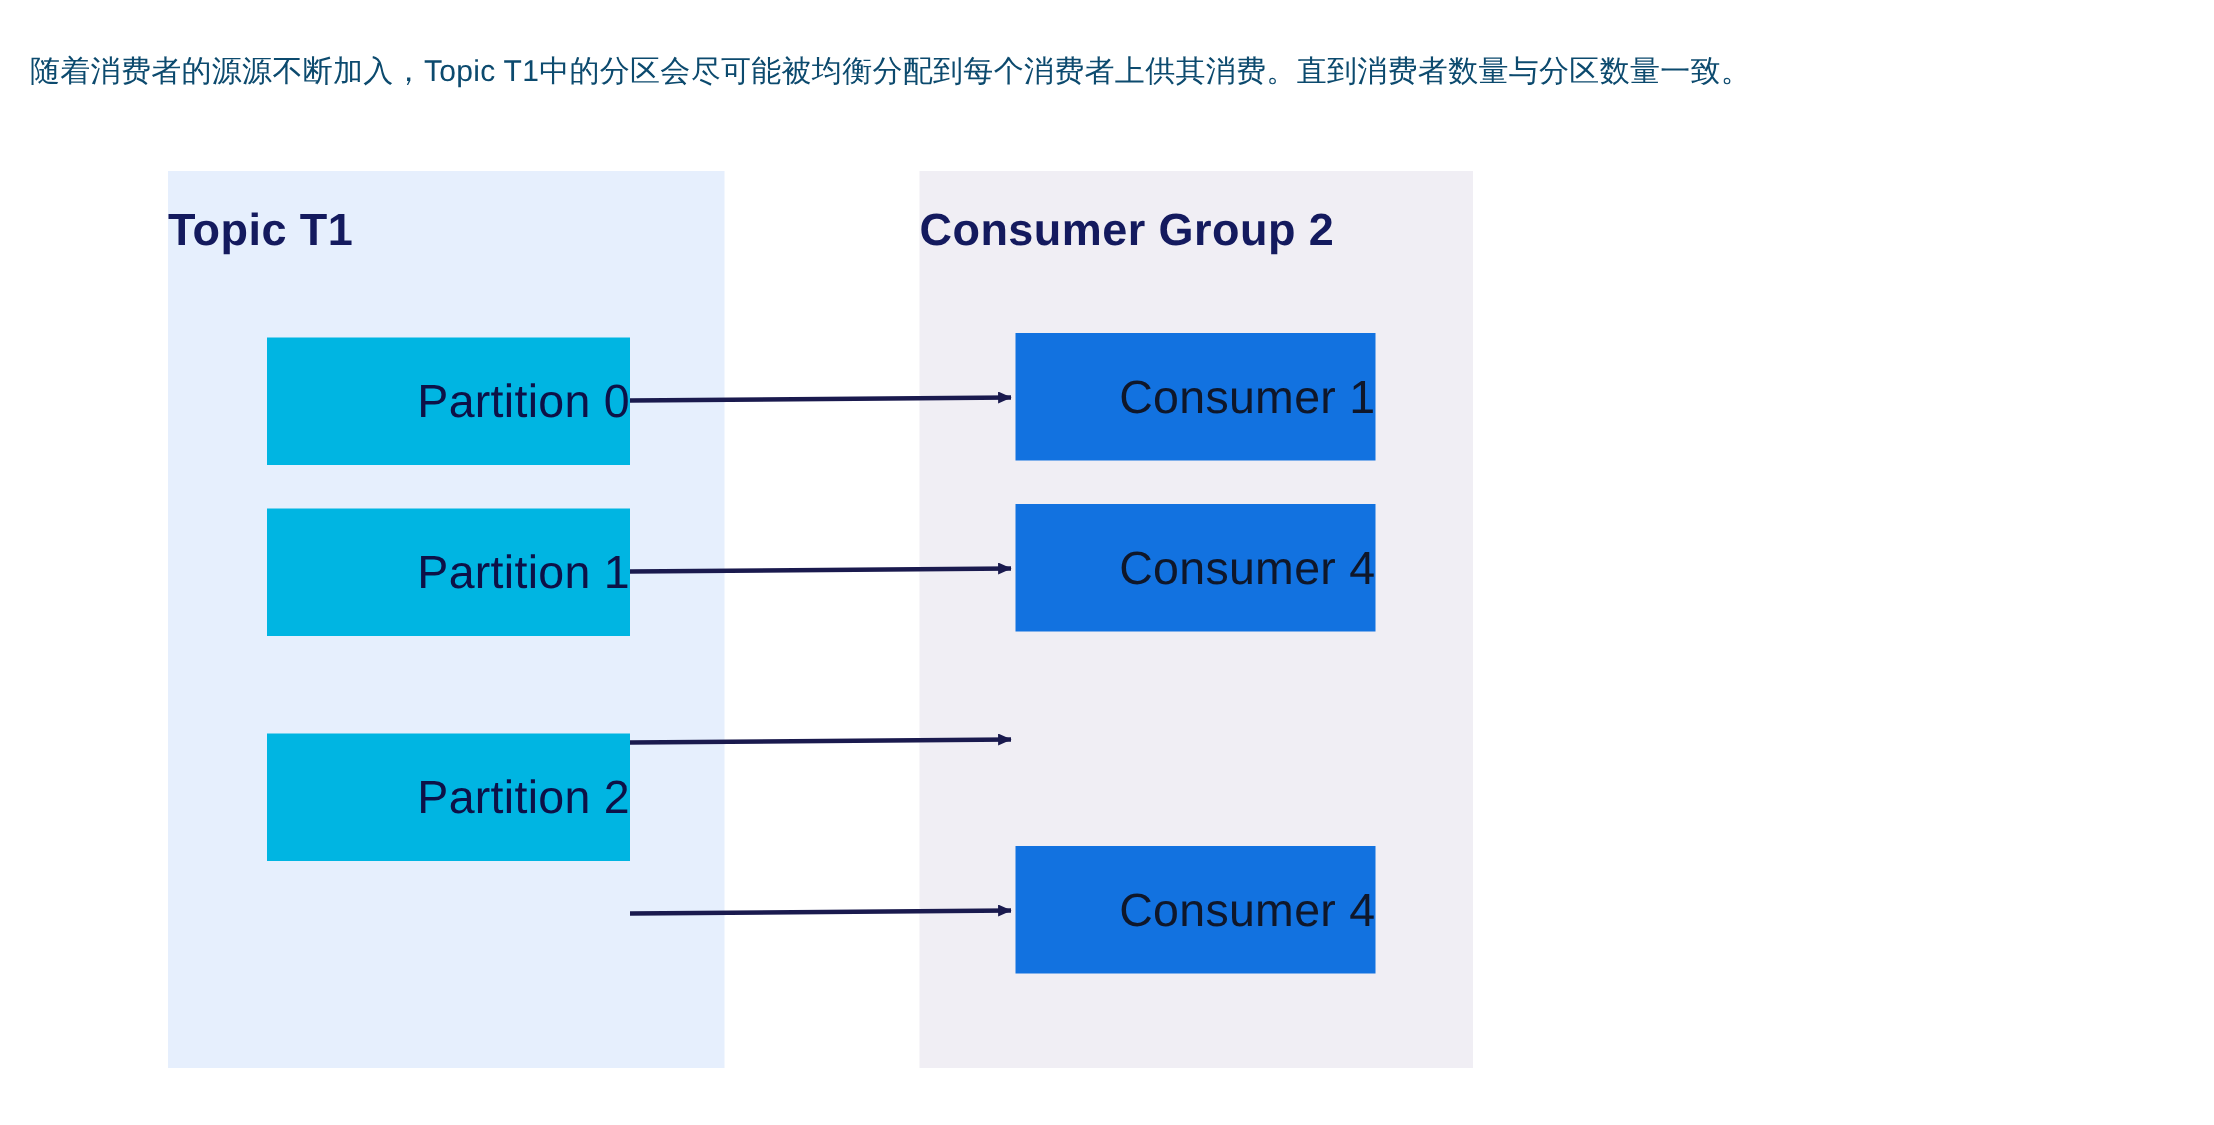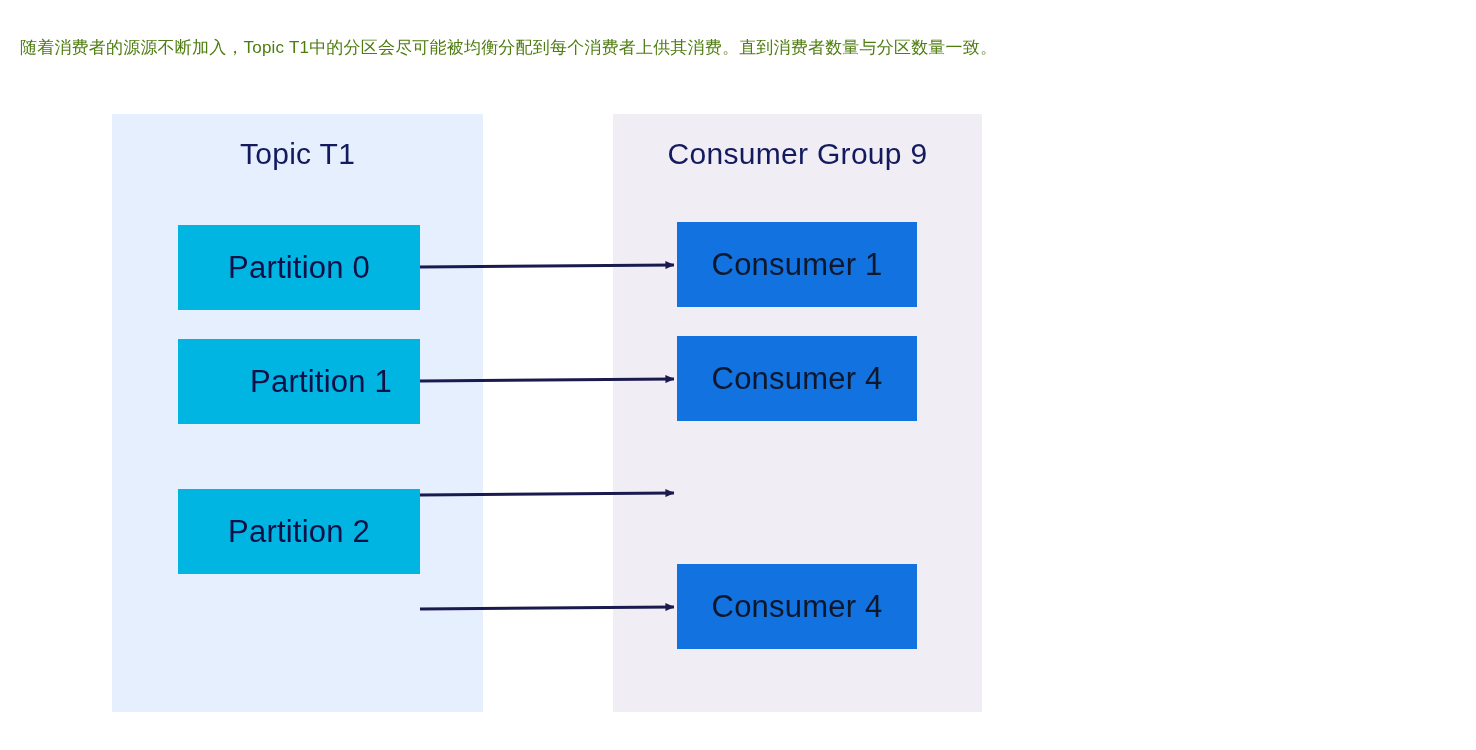--- a/index.html
+++ b/index.html
@@ -14,23 +14,23 @@
     overflow: hidden;
     position: relative;
   }
 
   
   .caption {
     position: absolute;
     left: 20px;
     top: 32px;
     width: 1420px;
-    font-size: 17px;
+    font-size: 20px;
     line-height: 32px;
-    color: #4d7c0f;
+    color: #0c4a6e;
     letter-spacing: 0.2px;
     white-space: nowrap;
   }
 
   
   .diagram {
     position: absolute;
     left: 0;
     top: 0;
     width: 1476px;
@@ -51,32 +51,31 @@
     left: 613px;
     width: 369px;
     background: #f0eef4;
   }
 
   .panel-title {
     position: absolute;
     top: 23px;
     left: 0;
     width: 100%;
-    text-align: center;
     font-size: 30px;
-    font-weight: normal;
+    font-weight: bold;
     color: #141a5e;
     letter-spacing: 0.3px;
   }
 
   .node {
     position: absolute;
     display: flex;
     align-items: center;
-    justify-content: center;
+    justify-content: flex-end;
     font-size: 31px;
     letter-spacing: 0.2px;
     box-sizing: border-box;
   }
 
   .node-partition {
     left: 178px;
     width: 242px;
     height: 85px;
     background: #00b5e2;
@@ -115,21 +114,21 @@
     <span>Partition 0</span>
   </div>
   <div class="node node-partition" style="top:339px;padding-left:44px;">
     <span>Partition 1</span>
   </div>
   <div class="node node-partition" style="top:453px;margin-top:36px;">
     <span>Partition 2</span>
   </div>
 
   <div class="panel panel-group">
-    <div class="panel-title">Consumer Group 9</div>
+    <div class="panel-title">Consumer Group 2</div>
   </div>
 
   <div class="node node-consumer" style="top:222px;">
     <span>Consumer 1</span>
   </div>
   <div class="node node-consumer" style="top:336px;">
     <span>Consumer 4</span>
   </div>
   <div class="node node-consumer" style="top:564px;">
     <span>Consumer 4</span>

